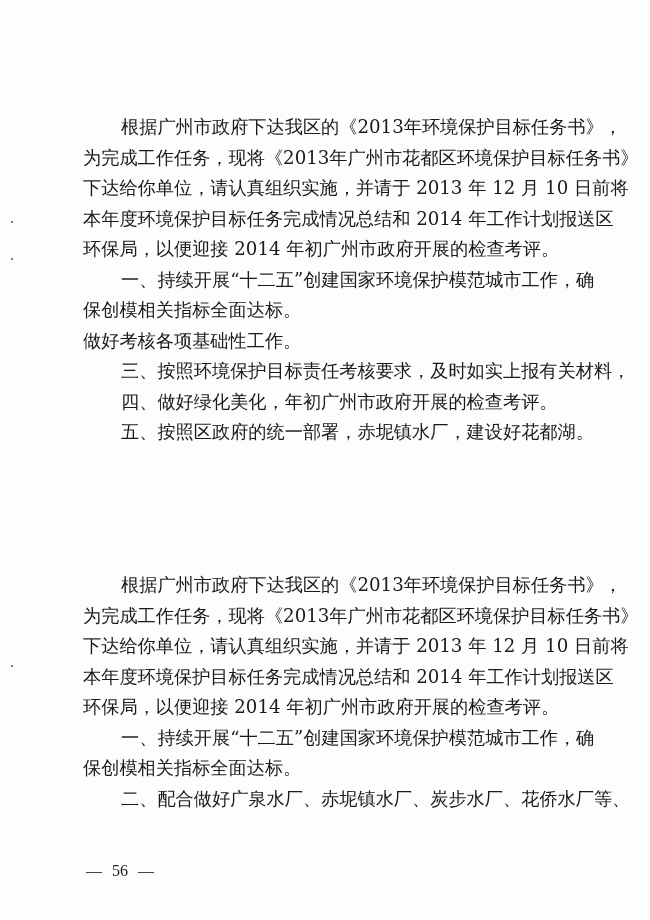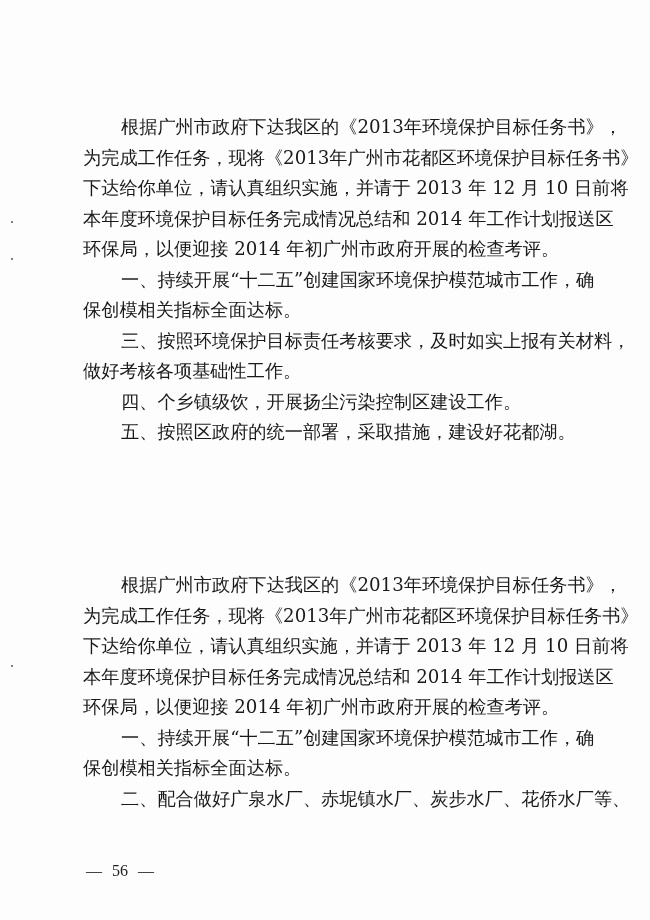--- a/index.html
+++ b/index.html
@@ -24,24 +24,24 @@
 <div class="page">
 
   <div class="block" id="sec1" style="top:112px;">
       <div class="line indent">根据广州市政府下达我区的《2013年环境保护目标任务书》，</div>
       <div class="line">为完成工作任务，现将《2013年广州市花都区环境保护目标任务书》</div>
       <div class="line">下达给你单位，请认真组织实施，并请于 2013 年 12 月 10 日前将</div>
       <div class="line">本年度环境保护目标任务完成情况总结和 2014 年工作计划报送区</div>
       <div class="line last">环保局，以便迎接 2014 年初广州市政府开展的检查考评。</div>
       <div class="line indent">一、持续开展“十二五”创建国家环境保护模范城市工作，确</div>
       <div class="line last">保创模相关指标全面达标。</div>
+      <div class="line last">做好考核各项基础性工作。</div>
       <div class="line indent">三、按照环境保护目标责任考核要求，及时如实上报有关材料，</div>
-      <div class="line last">做好考核各项基础性工作。</div>
-      <div class="line indent last">四、个乡镇级饮，开展扬尘污染控制区建设工作。</div>
-      <div class="line indent last">五、按照区政府的统一部署，采取措施，建设好花都湖。</div>
+      <div class="line indent last">四、做好绿化美化，年初广州市政府开展的检查考评。</div>
+      <div class="line indent last">五、按照区政府的统一部署，赤坭镇水厂，建设好花都湖。</div>
     </div>
 
 
   <div class="block" id="sec2" style="top:570px;">
       <div class="line indent">根据广州市政府下达我区的《2013年环境保护目标任务书》，</div>
       <div class="line">为完成工作任务，现将《2013年广州市花都区环境保护目标任务书》</div>
       <div class="line">下达给你单位，请认真组织实施，并请于 2013 年 12 月 10 日前将</div>
       <div class="line">本年度环境保护目标任务完成情况总结和 2014 年工作计划报送区</div>
       <div class="line last">环保局，以便迎接 2014 年初广州市政府开展的检查考评。</div>
       <div class="line indent">一、持续开展“十二五”创建国家环境保护模范城市工作，确</div>

